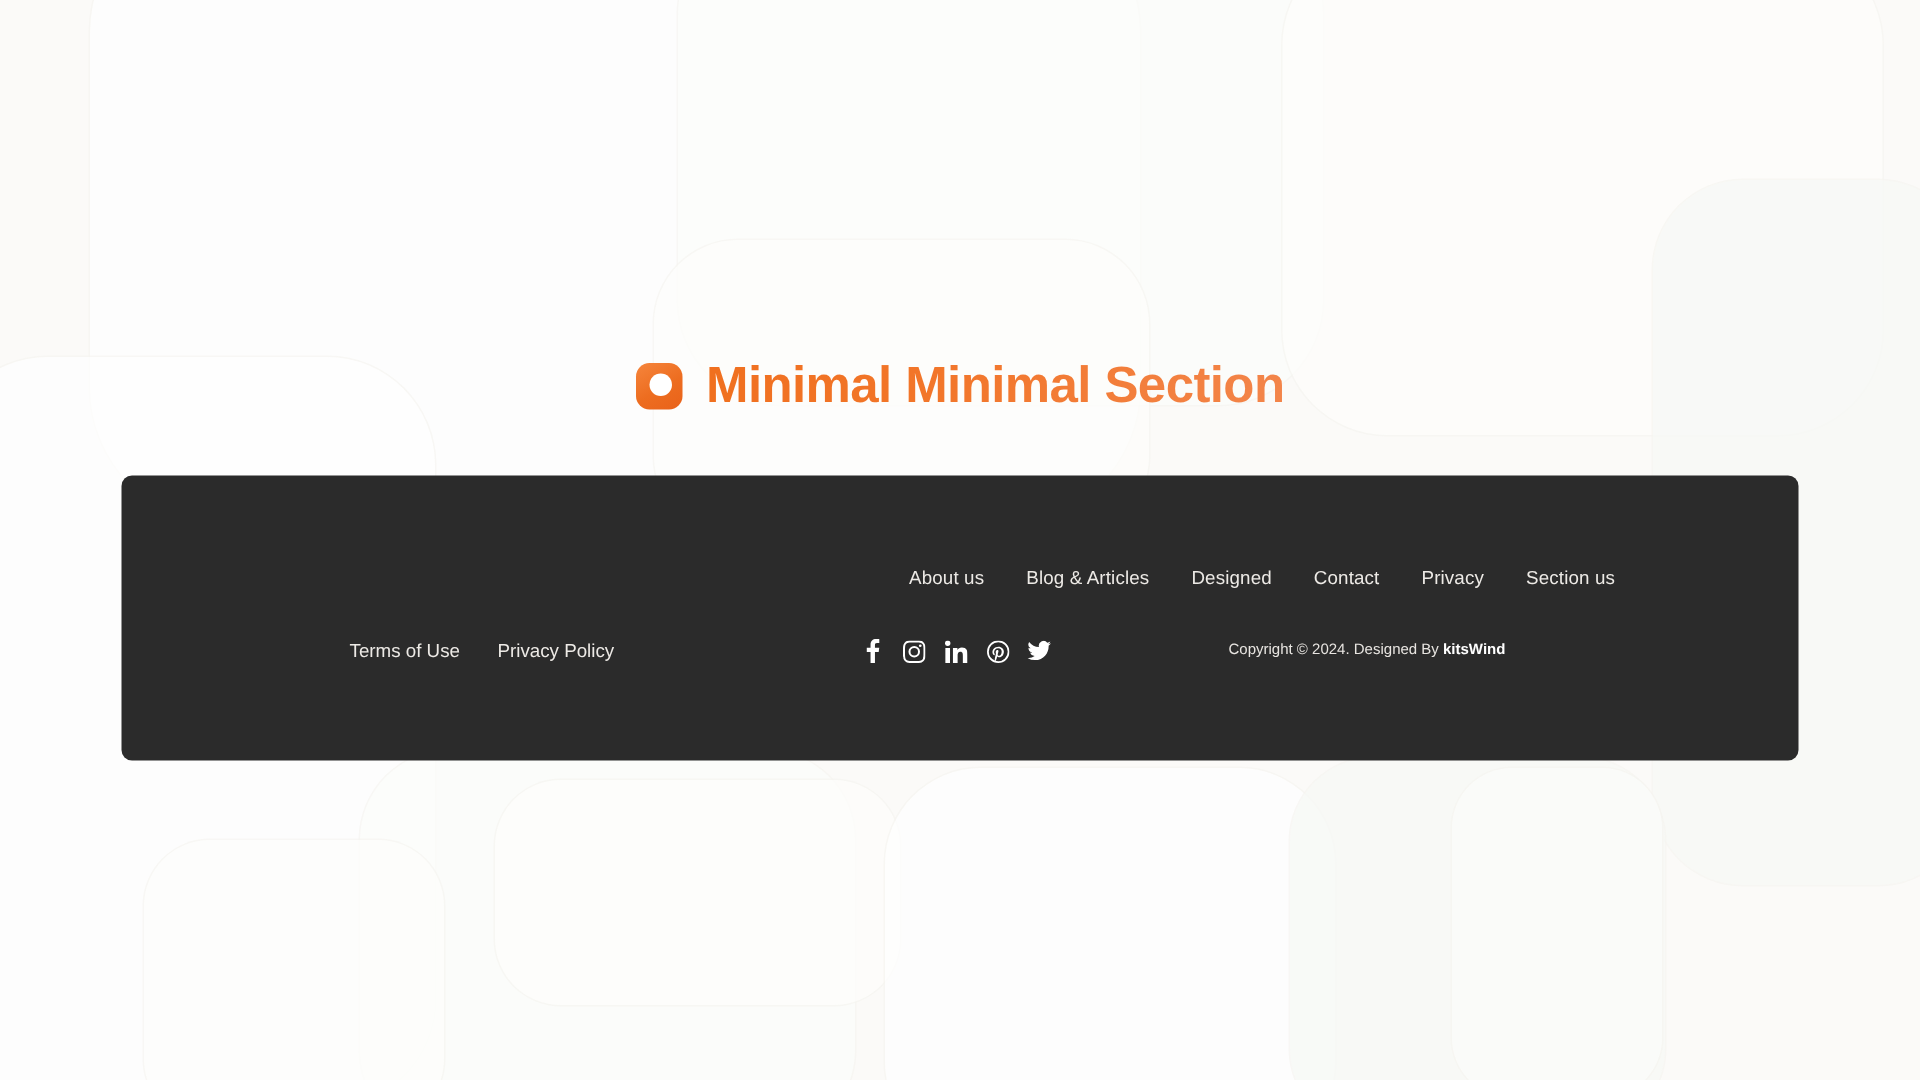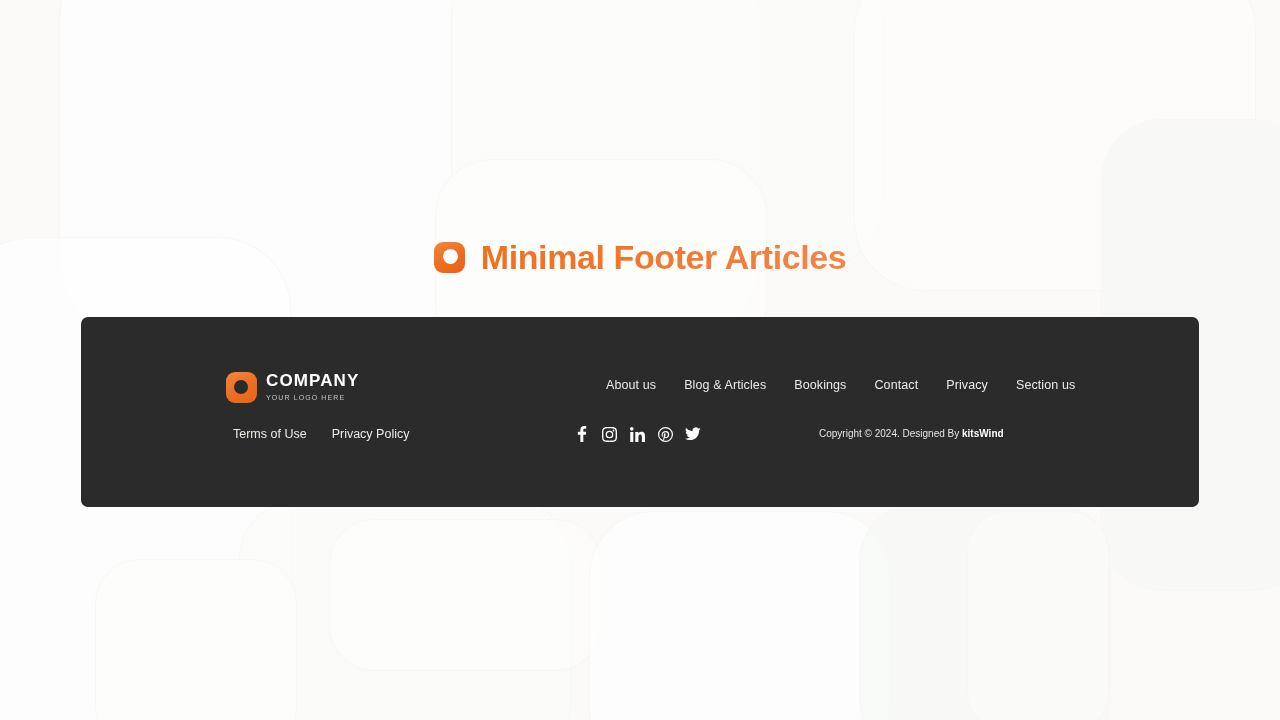--- a/index.html
+++ b/index.html
@@ -185,41 +185,32 @@
     <div class="bg-shape tint2 b9"></div>
     <div class="bg-shape soft b10"></div>
     <div class="bg-shape tint b11"></div>
     <div class="bg-shape soft b12"></div>
   </div>
 
   <div class="header">
     <div class="logo-mark">
       <div class="dot"></div>
     </div>
-    <div class="page-title">Minimal Footer Articles</div>
+    <div class="page-title">Minimal Minimal Section</div>
   </div>
 
   <div class="footer-card">
 
     <div class="row-top">
 
-      <div class="brand">
-        <div class="logo-mark on-dark">
-          <div class="dot"></div>
-        </div>
-        <div class="brand-text">
-          <div class="brand-name">COMPANY</div>
-          <div class="brand-sub">YOUR LOGO HERE</div>
-        </div>
-      </div>
 
       <nav class="nav">
         <a href="#">About us</a>
         <a href="#">Blog &amp; Articles</a>
-        <a href="#">Bookings</a>
+        <a href="#">Designed</a>
         <a href="#">Contact</a>
         <a href="#">Privacy</a>
         <a href="#">Section us</a>
       </nav>
 
     </div>
 
     <div class="row-bottom">
 
       <div class="legal">

